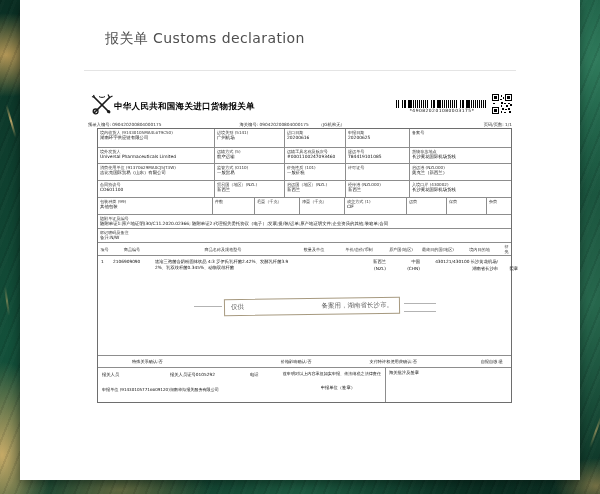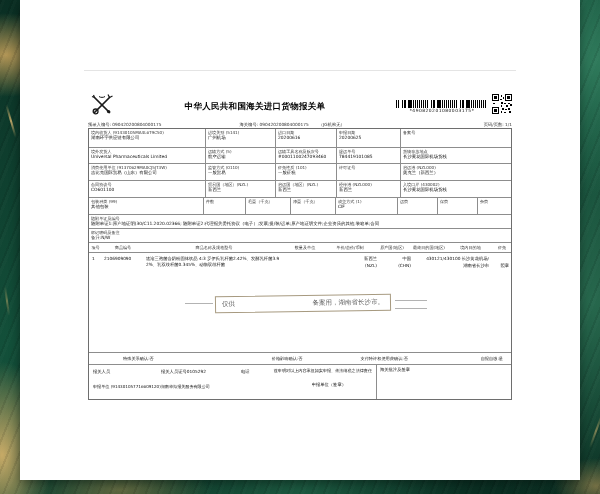--- a/index.html
+++ b/index.html
@@ -35,32 +35,32 @@
   .page-title{
     position:absolute; left:85px; top:30px;
     font-size:14px; color:#4f4f4f; letter-spacing:.4px;
   }
   .title-divider{ position:absolute; left:64px; top:70px; width:432px; height:1px; background:#e4e4e4; }
 
   
   .doc{ position:absolute; left:68px; top:92px; width:424px; color:#222; word-break:break-all; }
   .doc-header{ display:flex; align-items:flex-start; height:28px; }
   .emblem{ width:24px; height:24px; margin:1px 0 0 2px; flex:none; }
-  .doc-title{ flex:1; text-align:center; font-weight:bold; font-size:8.5px; color:#000; padding-top:9px; letter-spacing:.3px; }
+  .doc-title{ flex:1; text-align:left; font-weight:bold; font-size:8.5px; color:#000; padding-top:9px; letter-spacing:.3px; }
   .barcode-wrap{ width:92px; flex:none; padding-top:8px; }
   .bars{ height:8px; background:repeating-linear-gradient(90deg,#000 0 1px,#fff 1px 1.8px,#000 1.8px 3px,#fff 3px 3.6px,#000 3.6px 4.4px,#fff 4.4px 5.8px); }
   .barcode-num{ font-size:4.4px; text-align:center; letter-spacing:.5px; color:#111; }
   .qr{ width:20px; height:20px; margin:2px 0 0 4px; flex:none; }
 
   .meta-line{ display:flex; align-items:baseline; font-size:4.3px; color:#333; margin:2px 0 1px; }
   .meta-line .m2{ margin-left:78px; }
   .meta-line .m3{ margin-left:10px; }
   .meta-line .m4{ margin-left:auto; }
 
-  .tbl{ border:1px solid #6e6e6e; }
+  .tbl{ border:1px solid #6e6e6e;margin-left:9px; }
   .trow{ display:flex; border-bottom:1px solid #8d8d8d; }
   .trow:last-child{ border-bottom:none; }
   .cell{ border-right:1px solid #8d8d8d; padding:1px 2px; overflow:hidden; }
   .cell:last-child{ border-right:none; }
   .lab{ font-size:4.1px; color:#333; line-height:1.25; }
   .val{ font-size:4.4px; color:#111; line-height:1.25; }
 
   .c1{ width:117px; } .c2{ width:70px; } .c3{ width:61px; } .c4{ width:64px; } .c5{ width:112px; flex:1; }
   .rA{ min-height:19px; } .rB{ min-height:16px; } .rC{ min-height:17px; } .rD{ min-height:17px; }
 
@@ -103,20 +103,21 @@
   .du{ left:4px; top:19px; font-size:4.1px; }
 </style>
 </head>
 <body>
 
 <div class="vein v1"></div>
 <div class="vein v2"></div>
 <div class="vein v3"></div>
 
 <div class="card">
+  <div class="page-title">报关单 Customs declaration</div>
   <div class="title-divider"></div>
 
   <div class="doc">
 
     <div class="doc-header">
       <svg class="emblem" viewBox="0 0 24 24">
         <g stroke="#1b1b1b" stroke-width="1.7" stroke-linecap="round" fill="none">
           <line x1="4.5" y1="19.5" x2="19.5" y2="4.5"></line>
           <line x1="4.5" y1="4.5" x2="19.5" y2="19.5"></line>
         </g>

